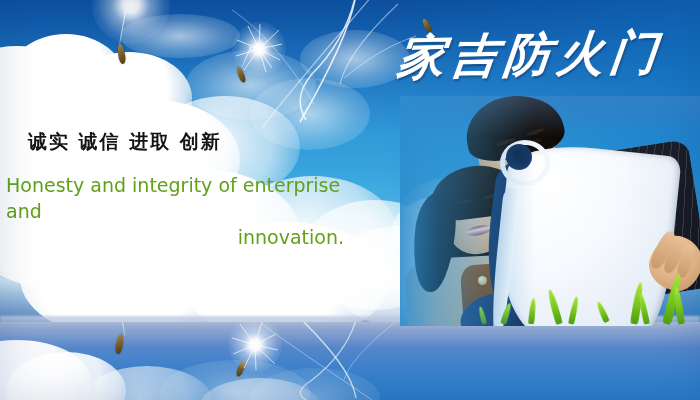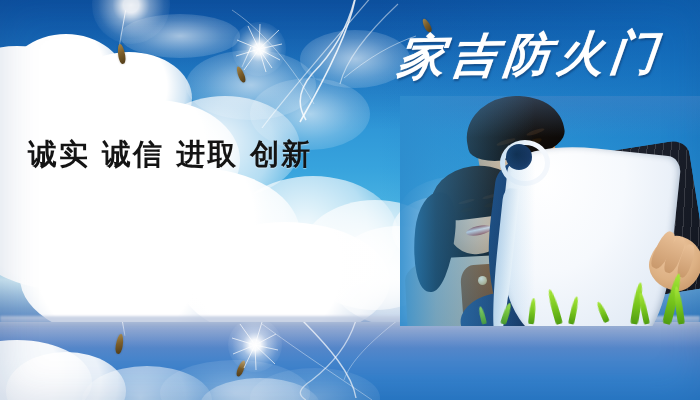--- a/index.html
+++ b/index.html
@@ -110,23 +110,23 @@
     background: radial-gradient(circle, #ffffff 0%, rgba(255,255,255,.95) 14%, rgba(255,255,255,.45) 34%, rgba(255,255,255,.12) 60%, rgba(255,255,255,0) 78%);
   }
 
   
   .trails { position: absolute; inset: 0; pointer-events: none; }
 
   
   .slogan-cn {
     position: absolute;
     left: 28px;
-    top: 135px;
+    top: 129px;
     font-family: "DejaVu Sans", "Liberation Sans", sans-serif;
-    font-size: 29px;
+    font-size: 19px;
     font-weight: bold;
     letter-spacing: 2px;
     color: #141414;
     white-space: nowrap;
     text-shadow: 0 1px 1px rgba(255,255,255,.45);
   }
   .slogan-en {
     position: absolute;
     left: 6px;
     top: 172px;
@@ -431,20 +431,24 @@
   </svg>
 
   <div style="position:absolute;left:424px;top:18px;">
     <div class="seed-pod" style="left:0; top:0; width:6px; height:15px; transform:rotate(-28deg);"></div>
   </div>
 
   <div class="brand">家吉防火门</div>
 
   <div class="slogan-cn">诚实  诚信  进取  创新</div>
 
+  <div class="slogan-en">
+    <span class="l1">Honesty and integrity of enterprise and</span>
+    <span class="l2">innovation.</span>
+  </div>
 
   <div class="photo">
 
     <div class="man-suit"></div>
     <div class="man-collar"></div>
     <div class="man-neck"></div>
     <div class="man-face"></div>
     <div class="man-hair"></div>
     <div class="man-brow" style="left:96px;  top:44px; width:20px; height:4px; transform:rotate(-18deg);"></div>
     <div class="man-brow" style="left:126px; top:34px; width:19px; height:4px; transform:rotate(-18deg);"></div>

